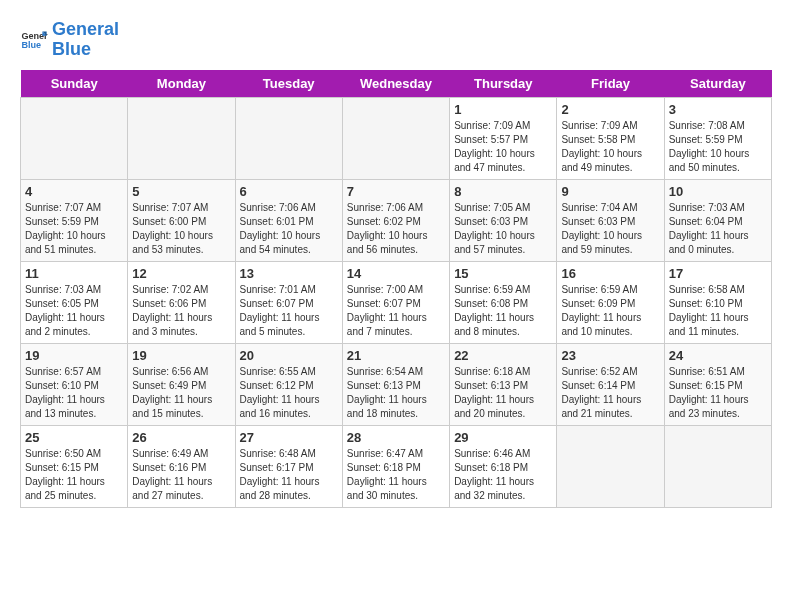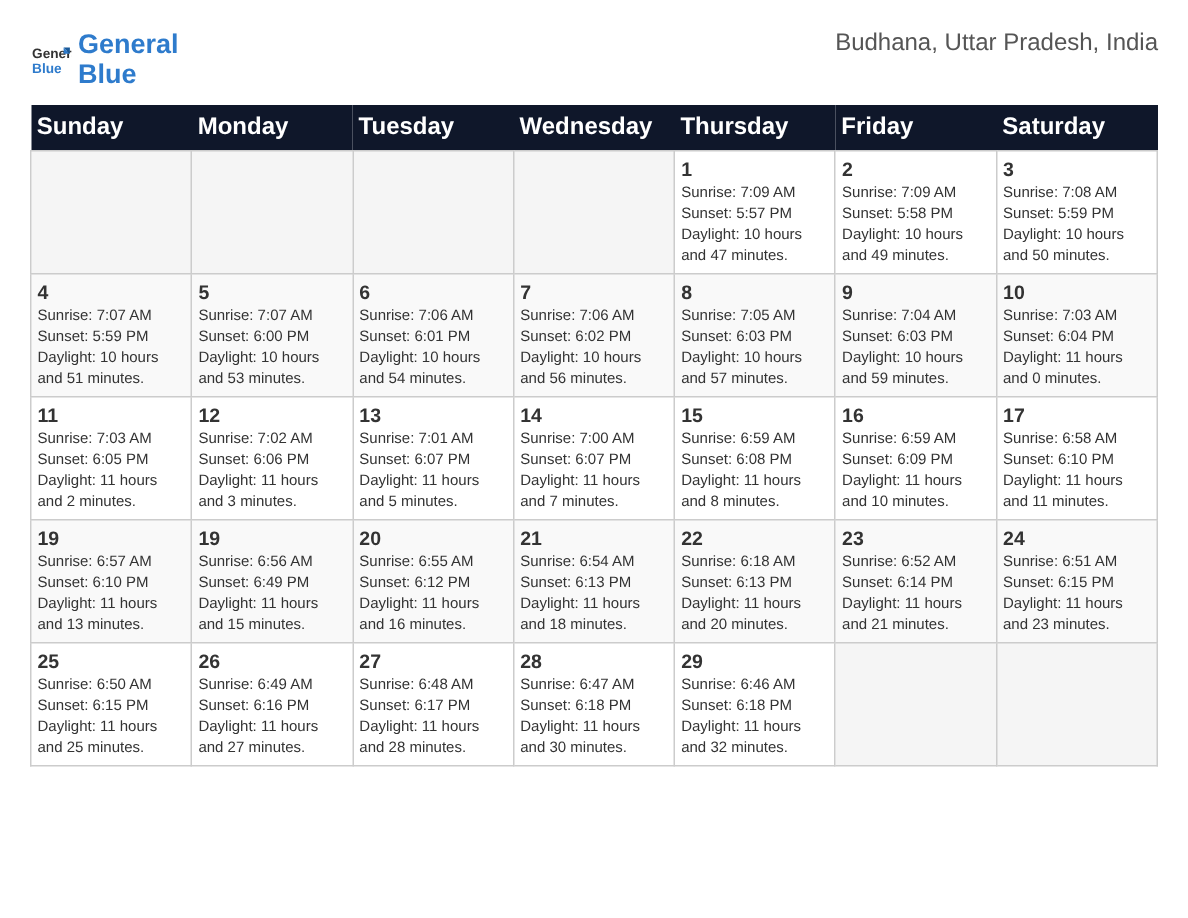--- a/index.html
+++ b/index.html
@@ -45,25 +45,25 @@
     .subtitle {
       font-size: 16px;
       color: #555;
     }
     table {
       width: 100%;
       border-collapse: collapse;
       font-size: 11px;
     }
     thead tr th {
-      background-color: #0f172a;
+      background-color: #a21caf;
       color: white;
       padding: 6px 4px;
-      text-align: left;
-      font-size: 16px;
+      text-align: center;
+      font-size: 13px;
       font-weight: bold;
     }
     tbody tr td {
       border: 1px solid #ccc;
       vertical-align: top;
       padding: 4px;
       min-height: 80px;
       width: calc(100% / 7);
       background: #fff;
     }
@@ -96,21 +96,20 @@
       <polygon points="32,8 38,14 32,14" fill="#2e7bcc"></polygon>
       <polygon points="32,8 38,8 38,14" fill="#1a5a99"></polygon>
     </svg>
     <div>
       <div class="logo-text">
         <span>General</span><br><span style="color:#2e7bcc">Blue</span>
       </div>
     </div>
   </div>
   <div class="title-block">
-    <div class="subtitle">Budhana, Uttar Pradesh, India</div>
   </div>
 </div>
 
 <table>
   <thead>
     <tr id="days-header">
     <th>Sunday</th>
         <th>Monday</th>
         <th>Tuesday</th>
         <th>Wednesday</th>

